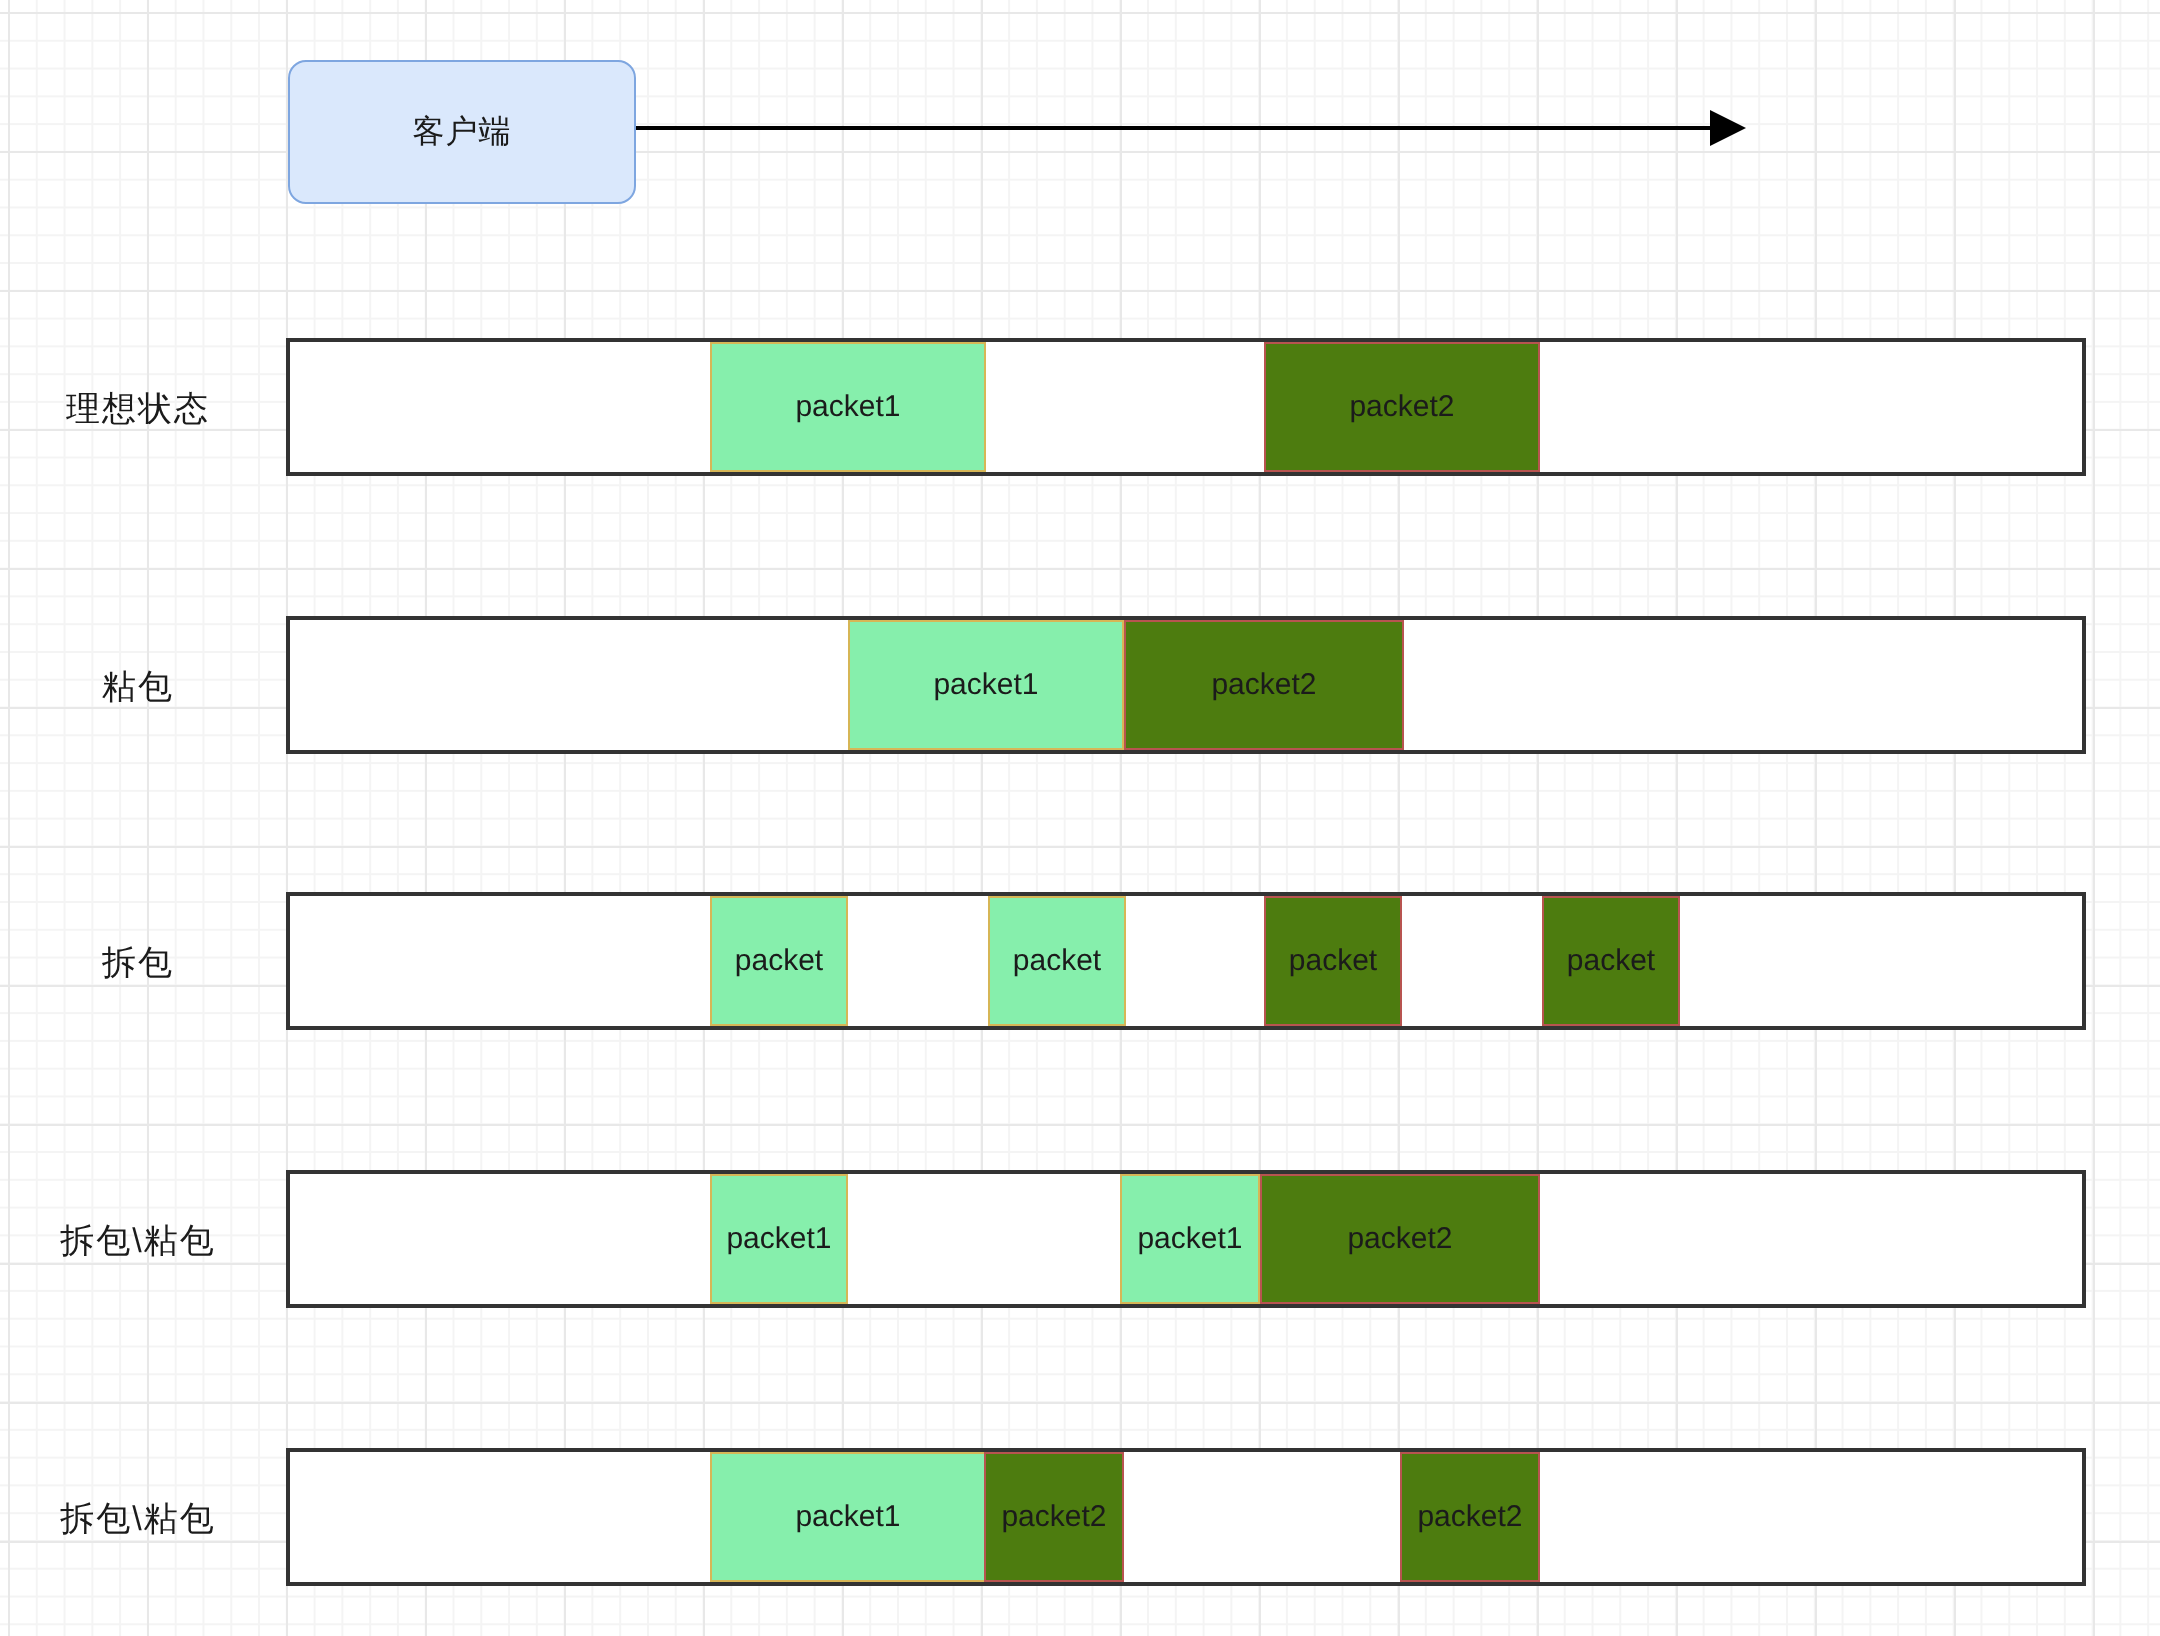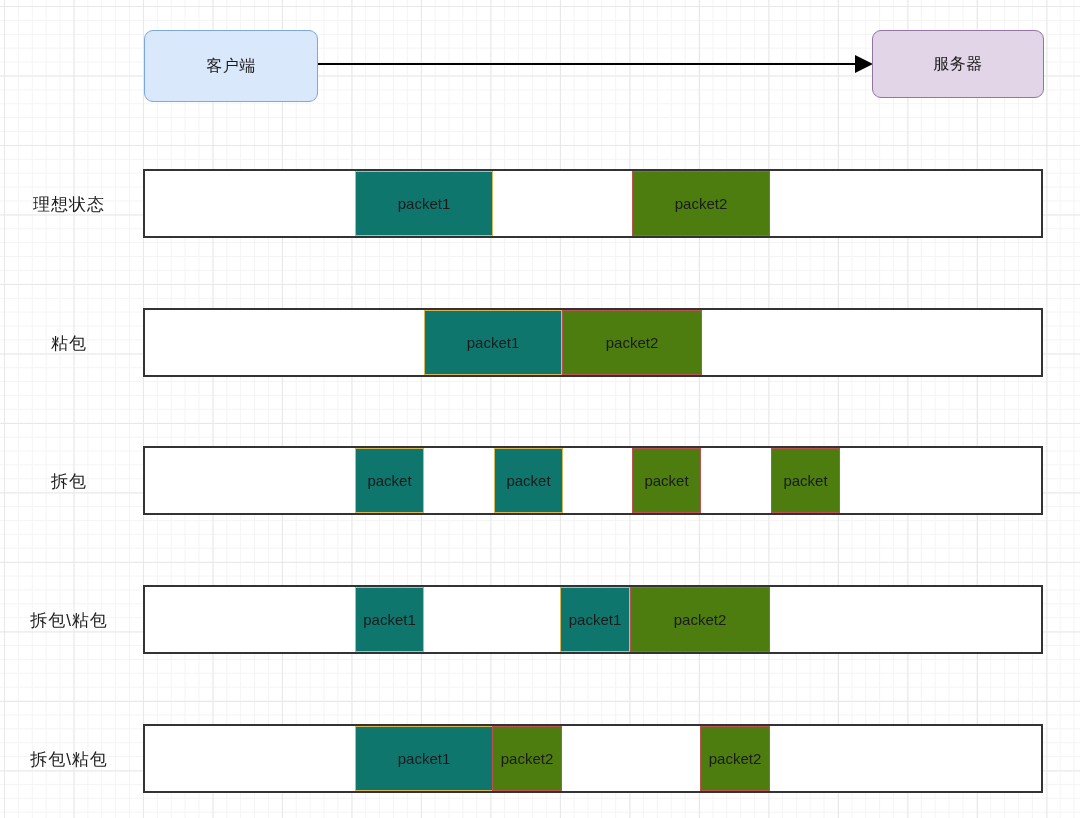--- a/index.html
+++ b/index.html
@@ -107,43 +107,40 @@
     position: absolute;
     box-sizing: border-box;
     display: flex;
     align-items: center;
     justify-content: center;
     font-size: 15px;
     color: #1b1b1b;
     white-space: nowrap;
   }
   .seg.yellow {
-    background: #0f766e;
+    background: #86efac;
     border: 1.5px solid #d6b656;
   }
   .seg.pink {
     background: #4d7c0f;
     border: 1.5px solid #b85450;
   }
 </style>
 </head>
 <body>
 
 <div id="canvas">
 
   <div id="client-node" class="node">
     <span>客户端</span>
   </div>
 
   <div id="arrow-line"></div>
   <div id="arrow-head"></div>
 
-  <div id="server-node" class="node">
-    <span>服务器</span>
-  </div>
 
   <div id="rows-container">
       <div class="row" style="top: 169px; height: 56px;">
         <div class="row-label" style="top: 24px;">理想状态</div>
         <div class="bar" style="height: 69px;">
           <div class="seg yellow" style="left: 210px; top: 0px; width: 138px; height: 65px;">packet1</div>
           <div class="seg pink" style="left: 487px; top: 0px; width: 138px; height: 65px;">packet2</div>
         </div>
       </div>
       <div class="row" style="top: 308px; height: 69px;">

